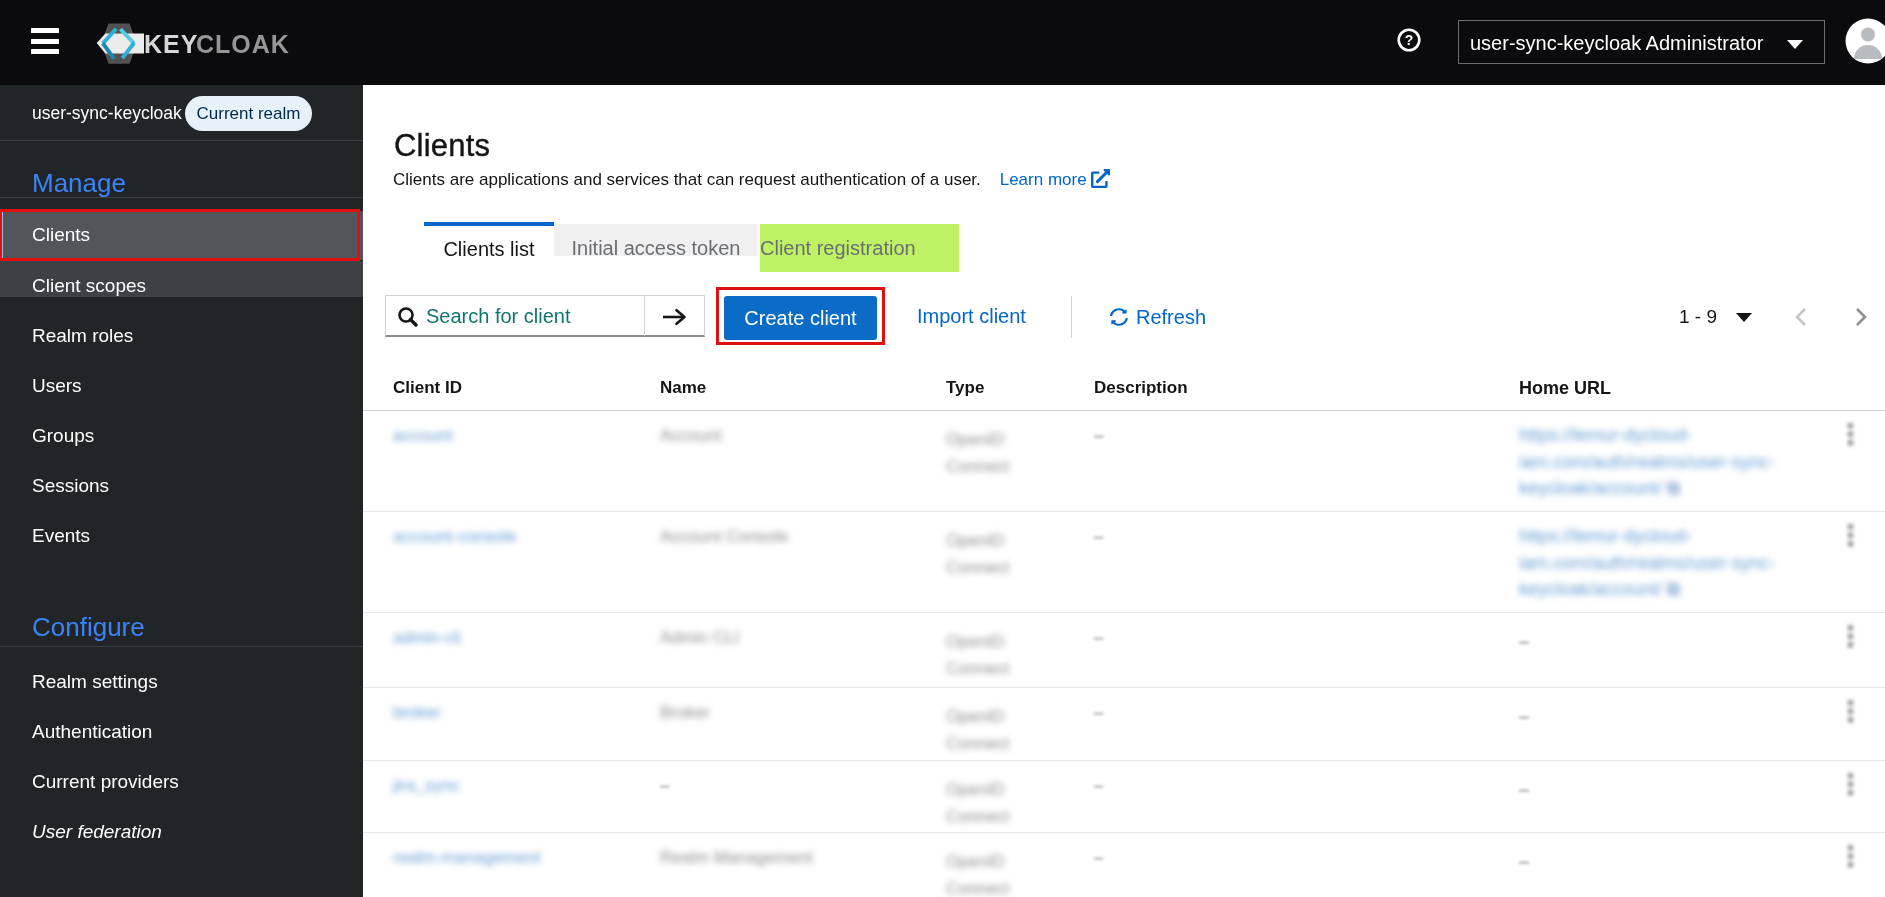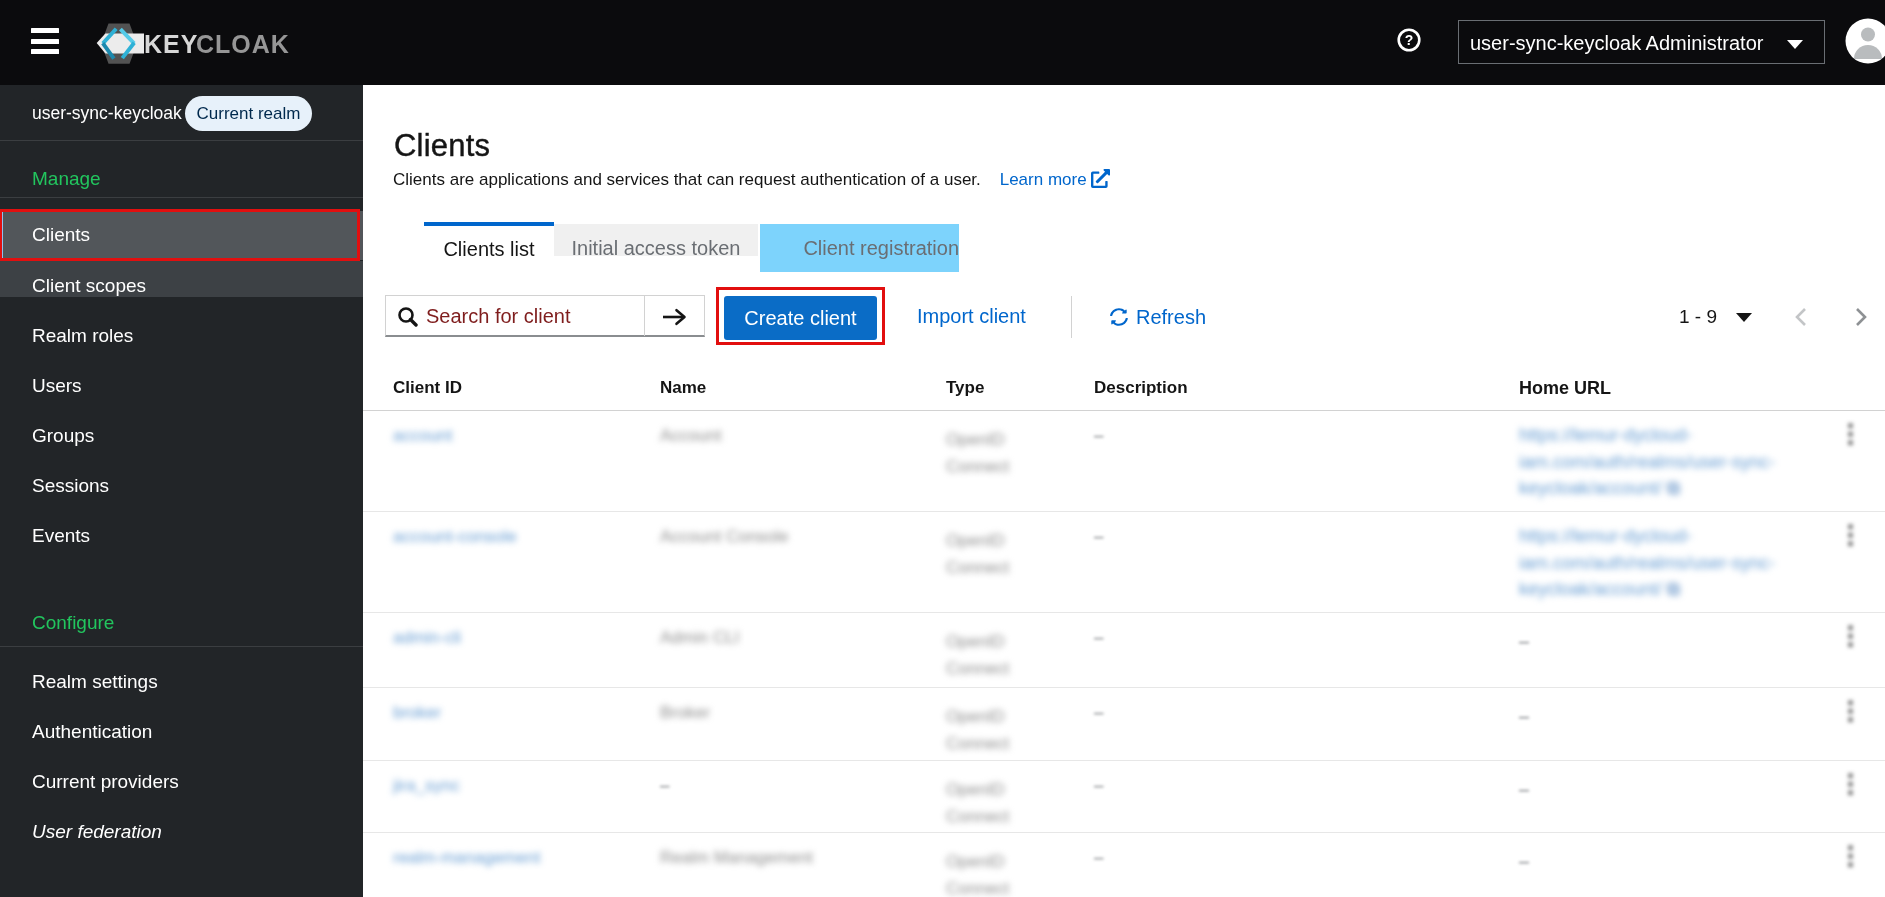--- a/index.html
+++ b/index.html
@@ -18,21 +18,21 @@
 #userdrop .caret { position:absolute; left:328px; top:19px; width:0; height:0;
   border-left:8px solid transparent; border-right:8px solid transparent; border-top:9px solid #fff; }
 #avatar { position:absolute; left:1845px; top:18px; }
 
 
 #sidebar { position:absolute; left:0; top:85px; width:363px; height:812px; background:#222528; color:#fff; }
 #realmrow { position:absolute; left:0; top:0; width:363px; height:56px; border-bottom:1px solid #3b3e41; }
 #realmrow .name { position:absolute; left:32px; top:18px; font-size:17.5px; color:#fff; }
 #realmrow .pill { position:absolute; left:185px; top:11px; width:127px; height:35px; background:#e7f1fa;
   border-radius:18px; color:#00294d; font-size:17px; text-align:center; line-height:35px; }
-.navsection { font-size:19px; color:#22c55e; }
+.navsection { font-size:26px; color:#3b82f6; }
 #manage { position:absolute; left:32px; top:83px; }
 #managediv { position:absolute; left:0; top:112px; width:363px; border-top:1px solid #3b3e41; }
 .navitem { position:absolute; left:0; width:363px; height:36px; font-size:19px; color:#fff; line-height:50px; padding-left:32px; }
 #nav-clients { top:126px; background:#52565a; border-left:3px solid #8fc0ef; height:49px; line-height:47px; padding-left:29px; }
 #redbox-clients { position:absolute; left:0; top:124px; width:360px; height:52px; border:3px solid #e20f0f; border-left-width:2px; z-index:5; }
 #nav-clientscopes { top:176px; background:#3d4145; }
 #nav-realmroles { top:226px; }
 #nav-users { top:276px; }
 #nav-groups { top:326px; }
 #nav-sessions { top:376px; }
@@ -48,25 +48,25 @@
 #main { position:absolute; left:363px; top:85px; width:1522px; height:812px; background:#fff; color:#151515; }
 #title { position:absolute; left:31px; top:43px; font-size:31px; font-weight:500; letter-spacing:0.2px; -webkit-text-stroke:0.4px #151515; }
 #desc { position:absolute; left:30px; top:84px; font-size:17px; color:#151515; }
 #desc a { color:#0066cc; text-decoration:none; }
 
 
 #tabs { position:absolute; left:0; top:137px; height:50px; }
 .tab { position:absolute; top:0; height:50px; font-size:20px; }
 #tab1 { left:61px; width:130px; border-top:4px solid #0066cc; background:#fff; color:#151515; text-align:center; line-height:46px; }
 #tab2 { left:191px; top:2px; width:206px; height:32px; background:#f0f0f0; color:#6a6e73; text-align:center; line-height:48px; border-right:2px solid #fff; }
-#tab3 { left:397px; top:2px; width:199px; height:48px; background:#7dd3fc; color:#6a6e73; text-align:right; line-height:48px; }
+#tab3 { left:397px; top:2px; width:199px; height:48px; background:#bef264; color:#6a6e73; text-align:left; line-height:48px; }
 
 
 #searchbox { position:absolute; left:22px; top:210px; width:320px; height:42px; border:1px solid #d2d2d2; border-bottom:2px solid #8a8d90; }
-#searchbox .ph { position:absolute; left:40px; top:9px; font-size:20px; color:#7f1d1d; }
+#searchbox .ph { position:absolute; left:40px; top:9px; font-size:20px; color:#0f766e; }
 #searchbox .sep { position:absolute; left:258px; top:0px; width:1px; height:40px; background:#d2d2d2; }
 #searchicon { position:absolute; left:11px; top:10px; }
 #searcharrow { position:absolute; left:299px; top:222px; }
 #createbtn { position:absolute; left:361px; top:211px; width:153px; height:44px; background:#0a6cc6; border-radius:3px;
   color:#fff; font-size:20px; text-align:center; line-height:44px; }
 #redbox-create { position:absolute; left:353px; top:202px; width:169px; height:58px; border:3px solid #e20f0f; }
 #importlink { position:absolute; left:554px; top:220px; font-size:20px; color:#0066cc; }
 #toolsep { position:absolute; left:708px; top:211px; width:1px; height:42px; background:#d2d2d2; }
 #refresh { position:absolute; left:773px; top:221px; font-size:20px; color:#0066cc; }
 #pag19 { position:absolute; left:1316px; top:221px; font-size:19px; color:#151515; }

